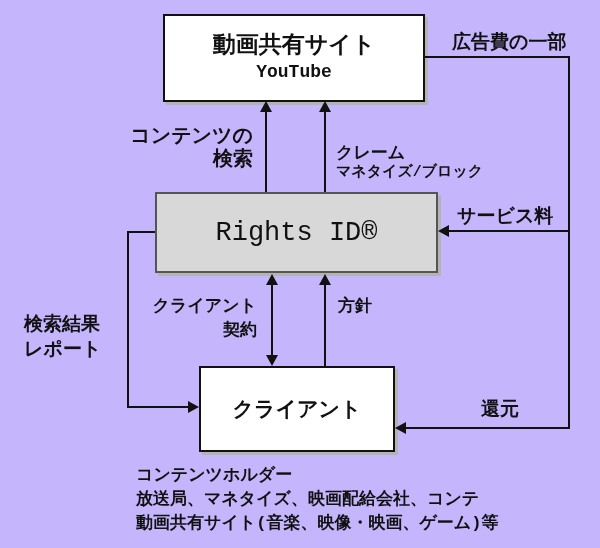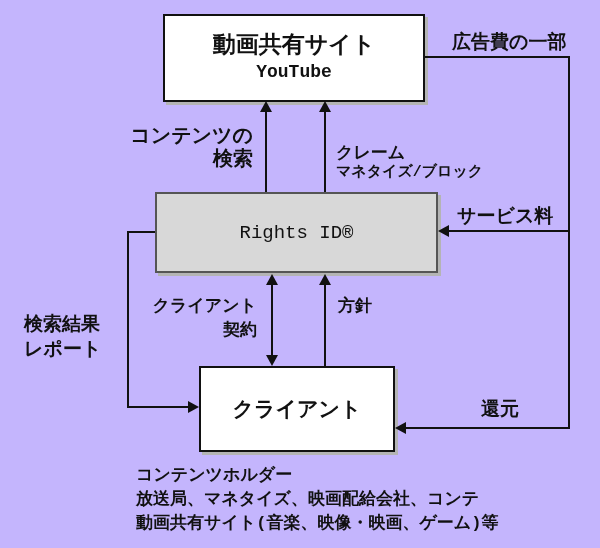--- a/index.html
+++ b/index.html
@@ -26,21 +26,21 @@
 <body>
 
 <div id="canvas">
 
   <div class="box" style="left:163px;top:14px;width:262px;height:88px;">
     <div class="node-title" style="font-size:23px;line-height:28px;">動画共有サイト</div>
     <div style="font-size:18px;font-weight:700;line-height:24px;">YouTube</div>
   </div>
 
   <div class="box gray" style="left:155px;top:192px;width:283px;height:81px;">
-    <div style="font-size:19px;font-weight:400;">Rights ID®</div>
+    <div style="font-size:27px;font-weight:400;">Rights ID®</div>
   </div>
 
   <div class="box" style="left:199px;top:366px;width:196px;height:86px;">
     <div class="node-title" style="font-size:21px;">クライアント</div>
   </div>
 
   <div class="line" style="left:265px;top:111px;width:2px;height:81px;"></div>
   <div class="head head-up" style="left:260px;top:101px;"></div>
 
   <div class="line" style="left:324px;top:111px;width:2px;height:81px;"></div>

